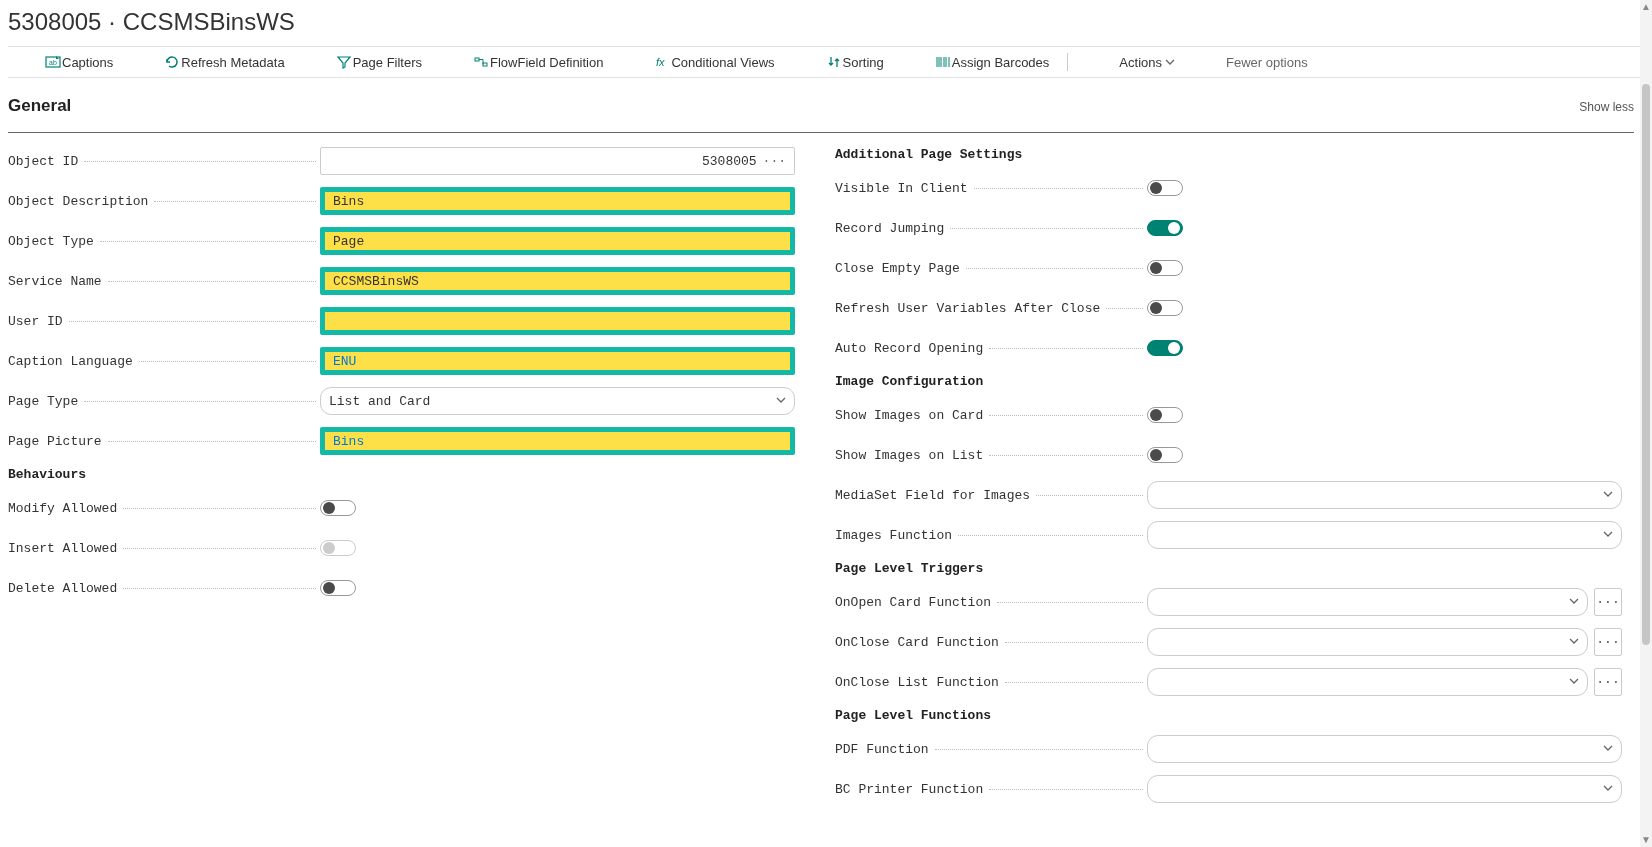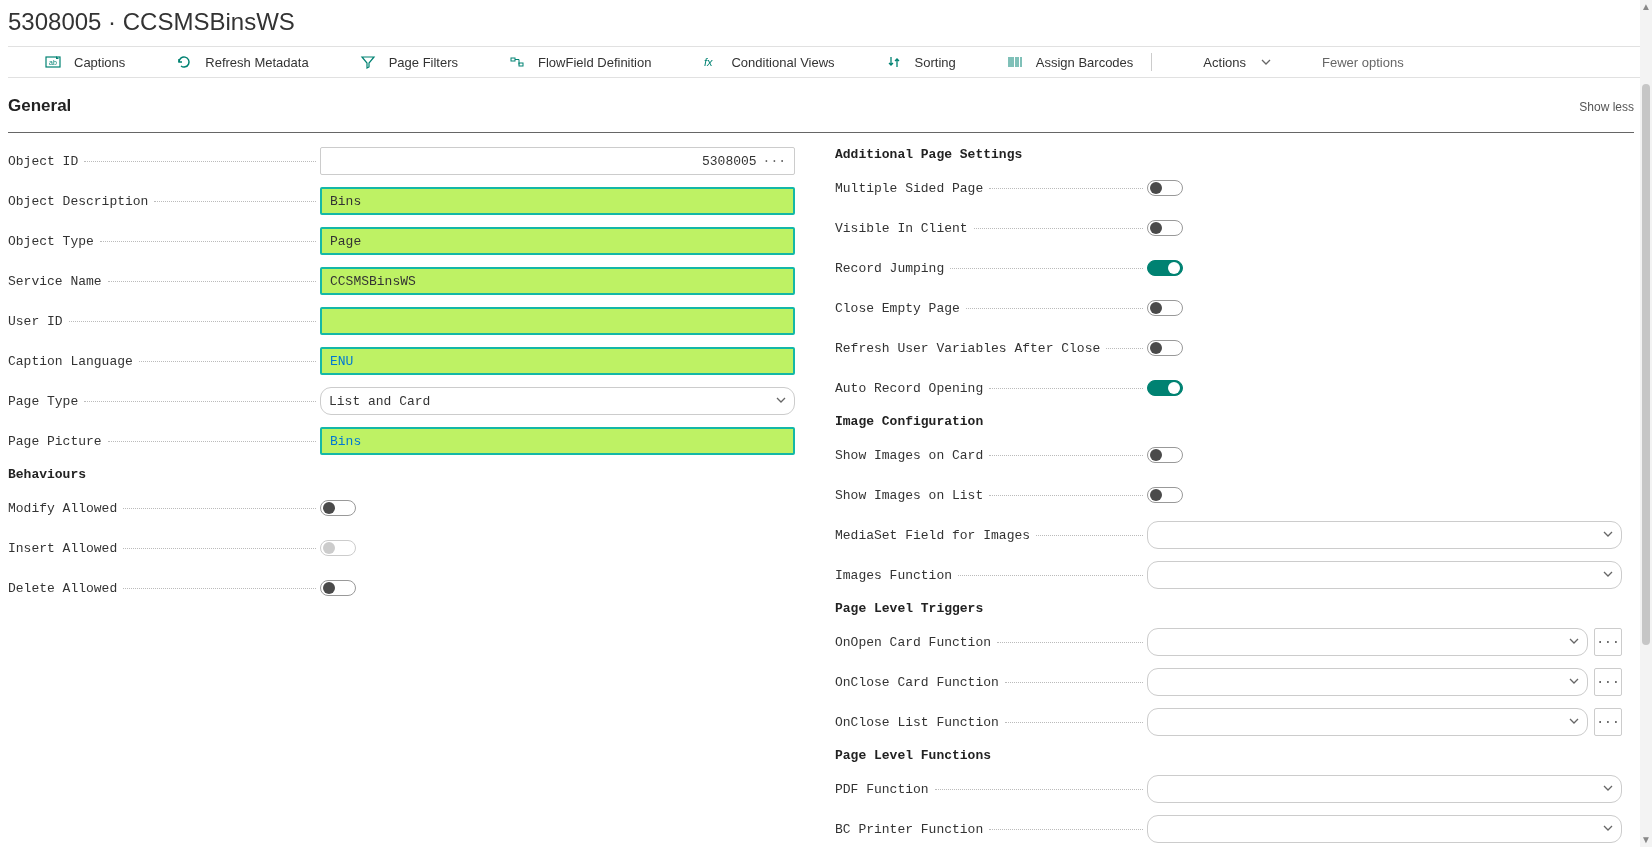--- a/index.html
+++ b/index.html
@@ -28,21 +28,21 @@
   }
   .toolbar {
     display: flex;
     align-items: center;
     gap: 18px;
     padding-left: 4px;
   }
   .toolbar .item {
     display: flex;
     align-items: center;
-    gap: 13px;
+    gap: 1px;
     color: #333;
     cursor: pointer;
     font-size: 13px;
     padding-left: 33px;
   }
   .toolbar .sep {
     width: 1px;
     height: 18px;
     background: #ccc;
   }
@@ -126,22 +126,22 @@
     padding: 0 8px;
     font-size: 13px;
     display: flex;
     align-items: center;
     background: #fff;
     color: #333;
   }
   .input { justify-content: space-between; }
   .input .val-right { margin-left: auto; text-align: right; }
   .readonly {
-    background: #bef264;
-    border: 2px solid #14b8a6;
+    background: #fde047;
+    border: 5px solid #14b8a6;
     color: #333;
   }
   .readonly.link { color: #0078d4; }
   .select {
     justify-content: space-between;
     cursor: pointer;
     border-radius: 11px;
   }
   .select .chev {
     color: #666;
@@ -475,31 +475,20 @@
             </div>
           </div>
       </div>
 
     </div>
 
     <div class="col col2">
 
       <div class="subheader" style="margin-top:0">Additional Page Settings</div>
 
-      <div class="row">
-        <div class="label-wrap">
-            <span class="lbl">Multiple Sided Page</span>
-            <span class="dots"></span>
-          </div>
-        <div class="ctrl">
-            <div class="toggle off">
-              <div class="knob"></div>
-            </div>
-          </div>
-      </div>
 
       <div class="row">
         <div class="label-wrap">
             <span class="lbl">Visible In Client</span>
             <span class="dots"></span>
           </div>
         <div class="ctrl">
             <div class="toggle off">
               <div class="knob"></div>
             </div>

